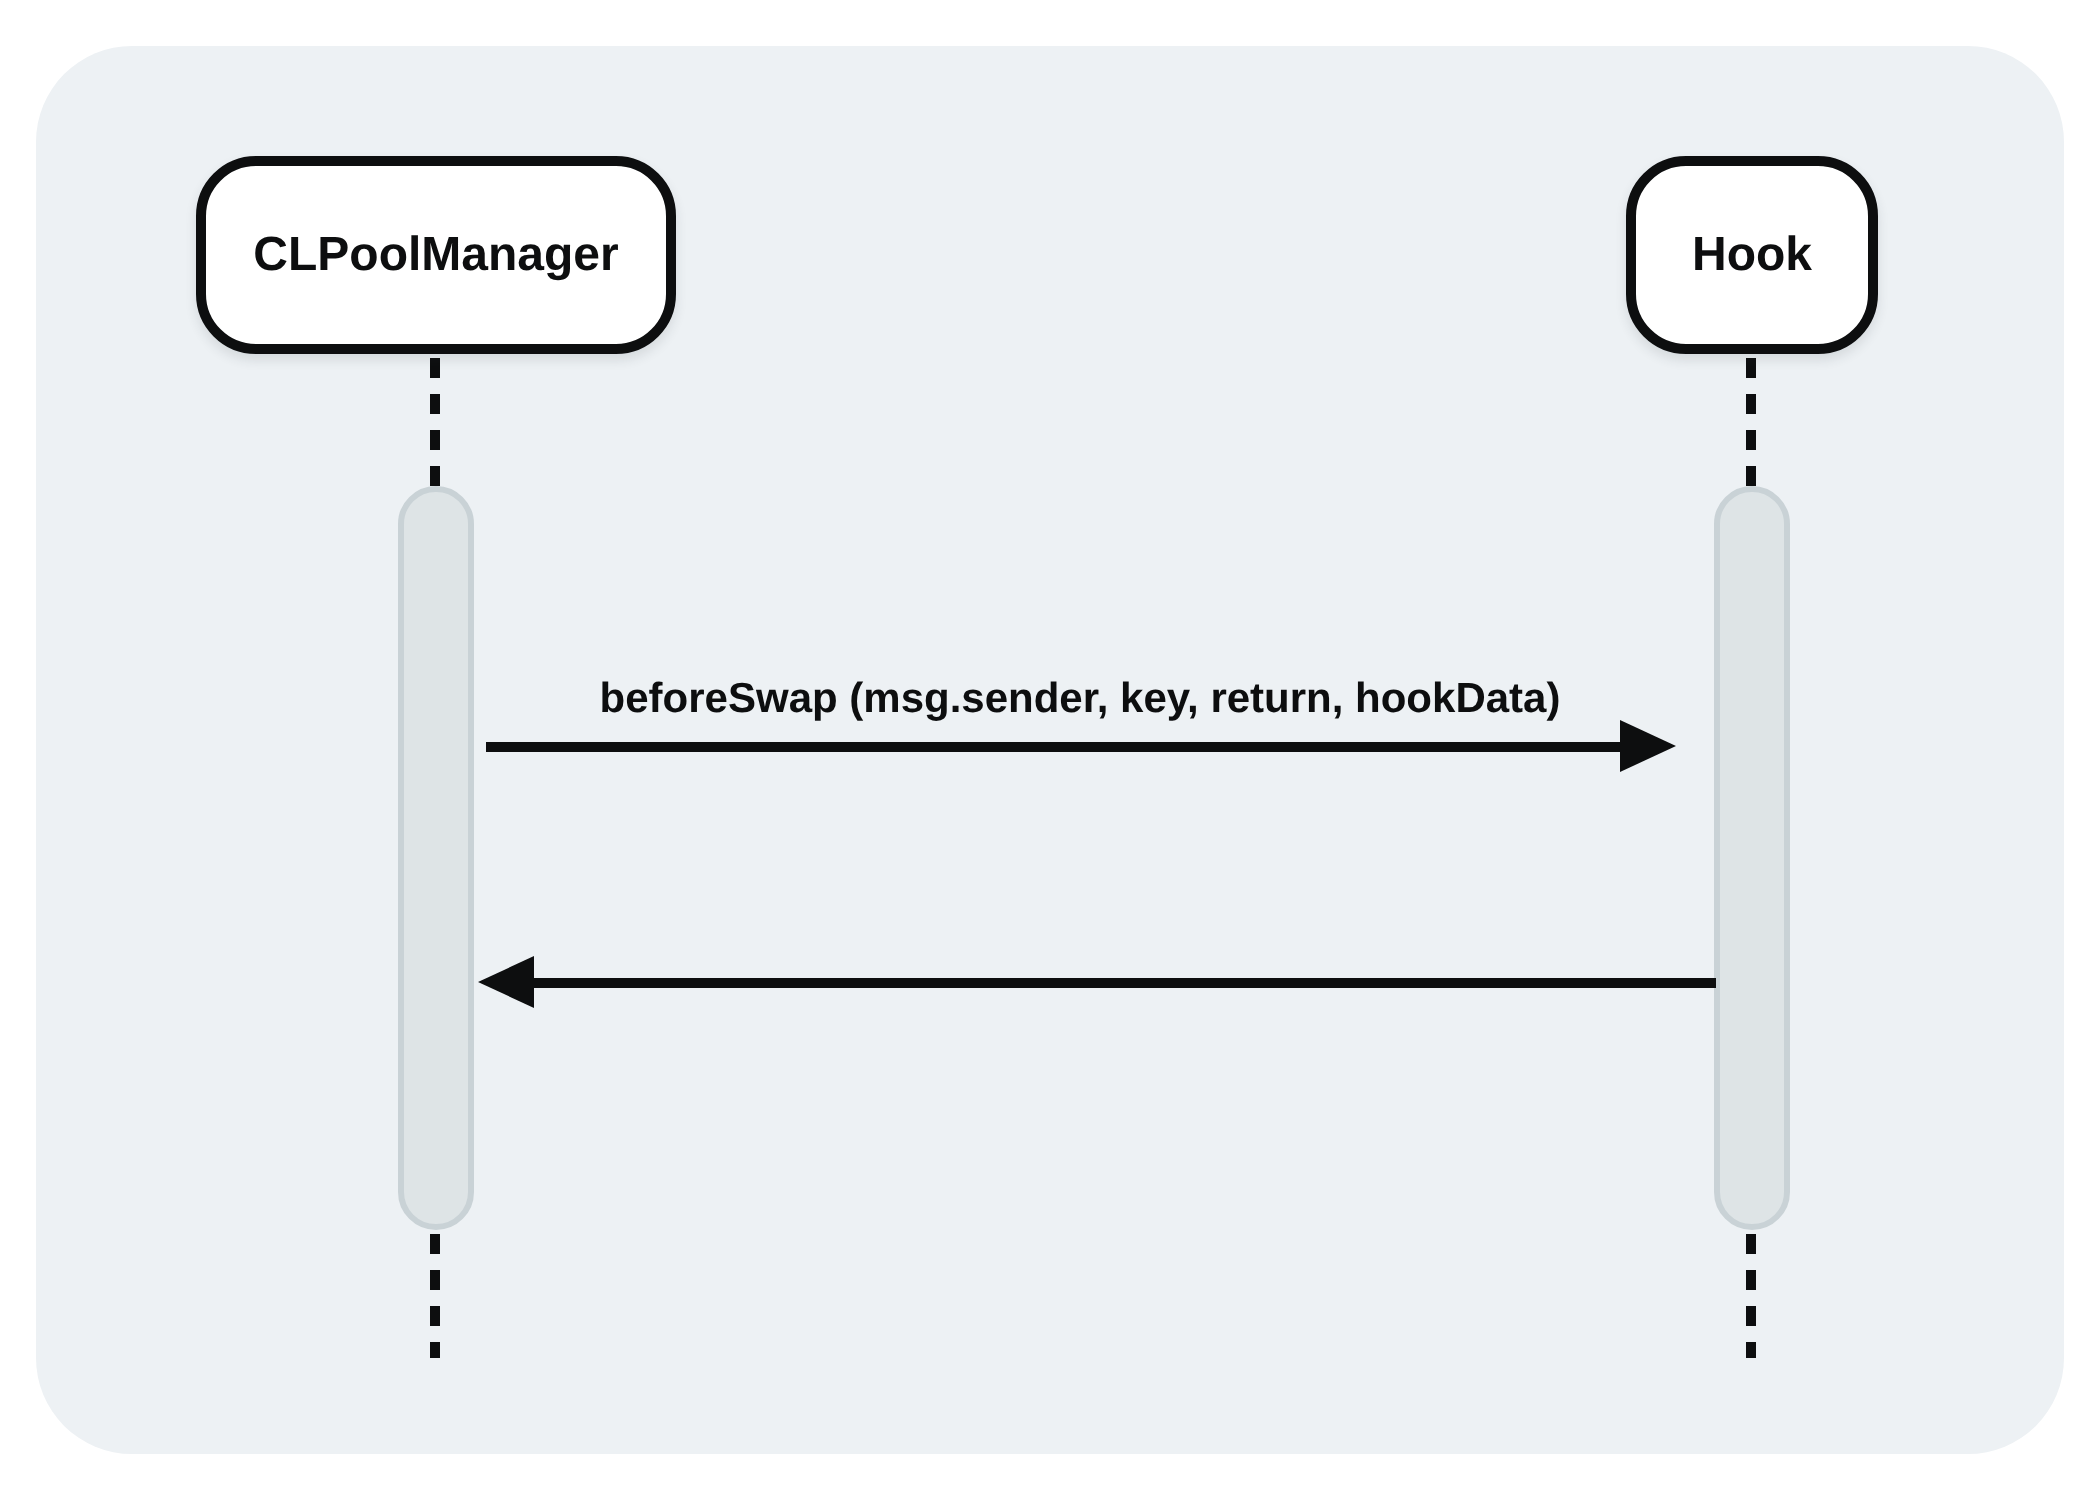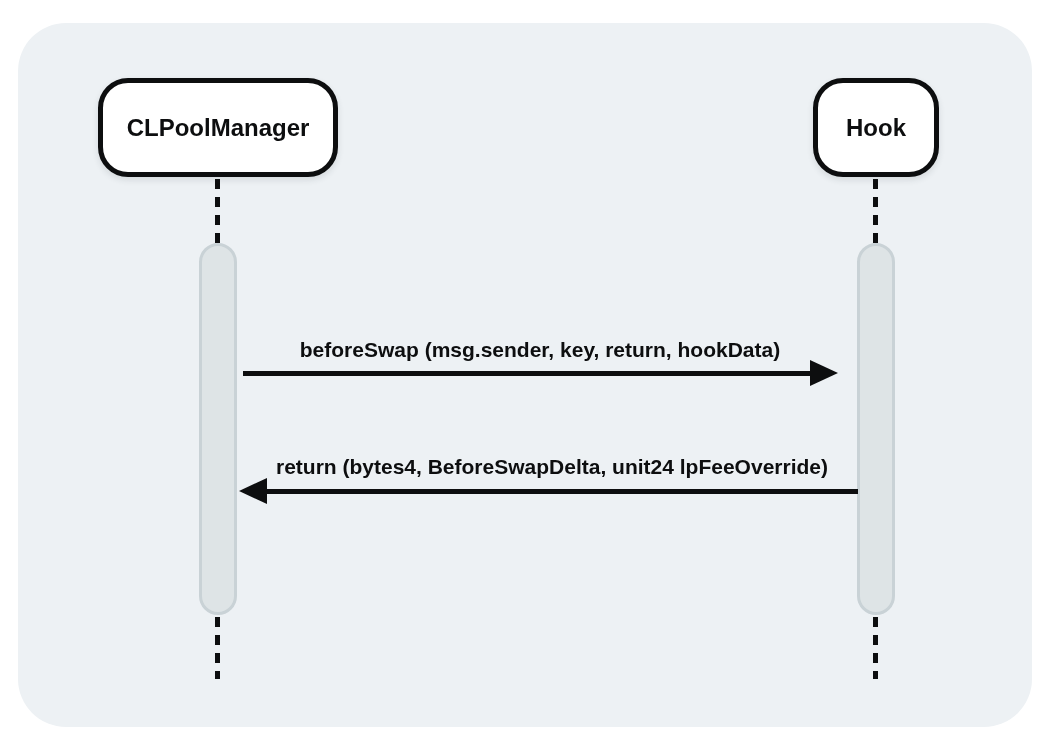--- a/index.html
+++ b/index.html
@@ -135,17 +135,16 @@
   <div class="lifeline ll-left ll-bottom"></div>
   <div class="lifeline ll-right ll-bottom"></div>
 
   <div class="activation act-left"></div>
   <div class="activation act-right"></div>
 
   <div class="msg-label msg1-label">beforeSwap (msg.sender, key, return, hookData)</div>
   <div class="msg-line msg1-line"></div>
   <div class="arrowhead arrow-right"></div>
 
-  <div class="msg-label msg2-label">return (bytes4, BeforeSwapDelta, unit24 lpFeeOverride)</div>
   <div class="msg-line msg2-line"></div>
   <div class="arrowhead arrow-left"></div>
 
 </div>
 
 </body></html>

